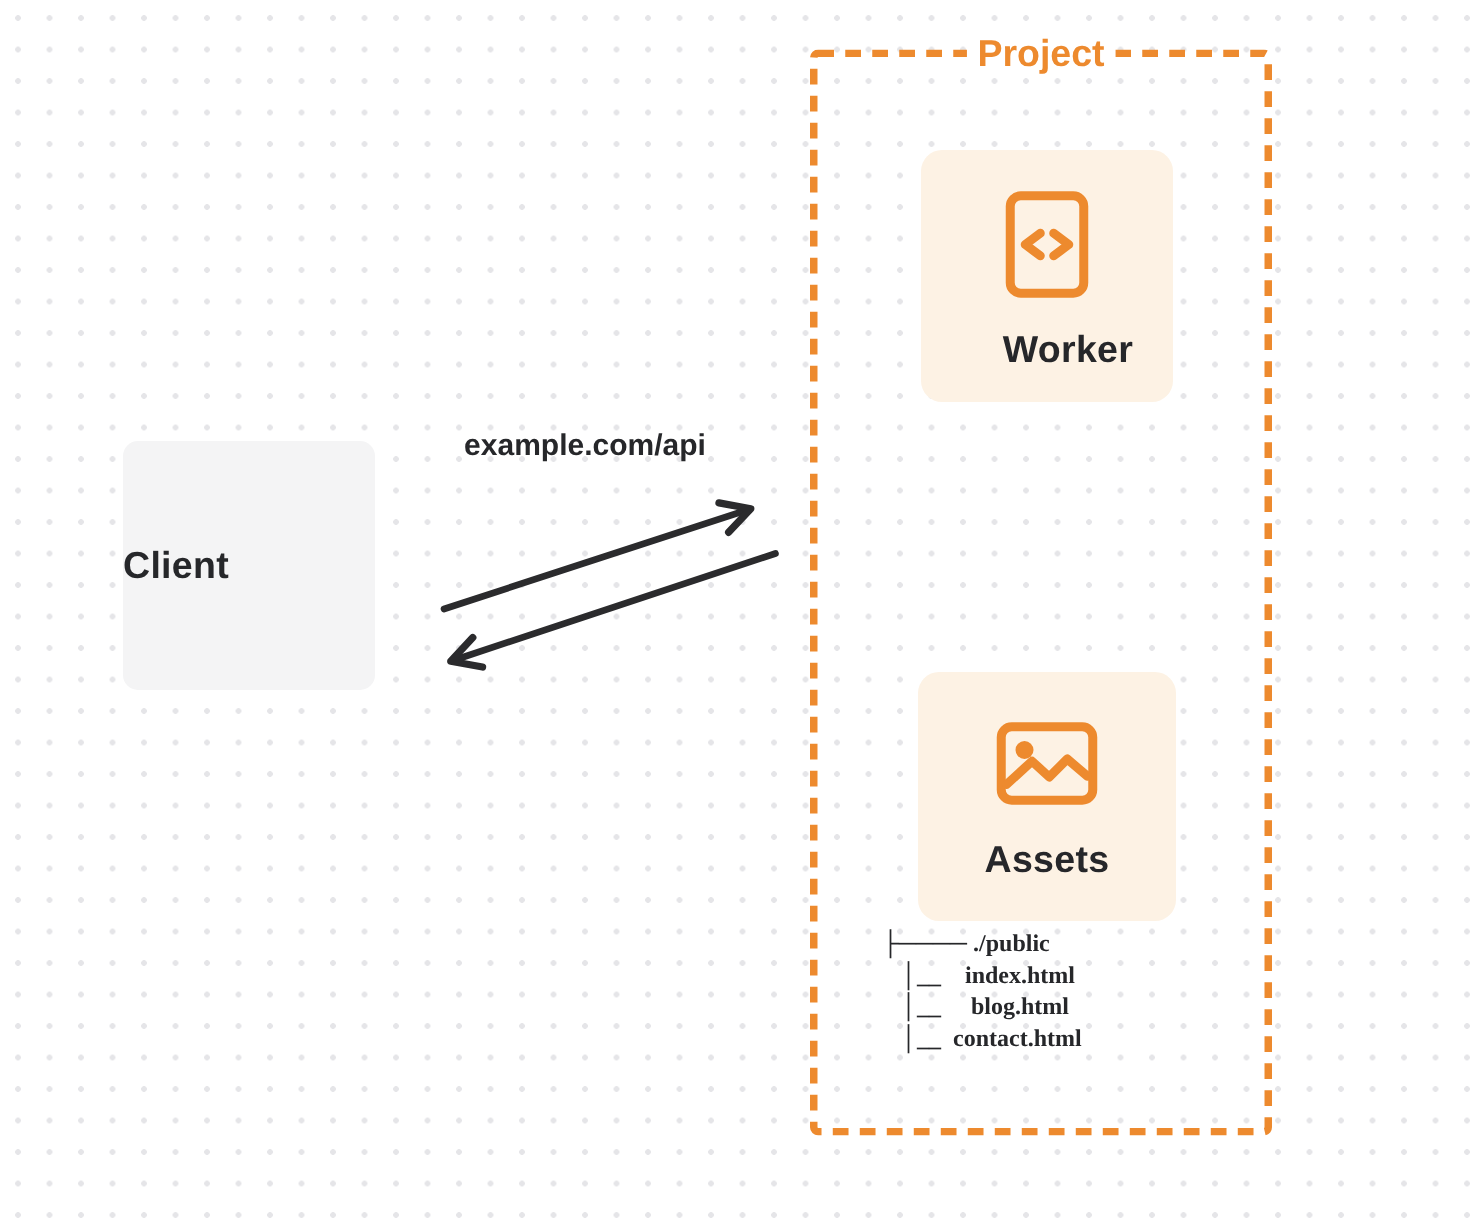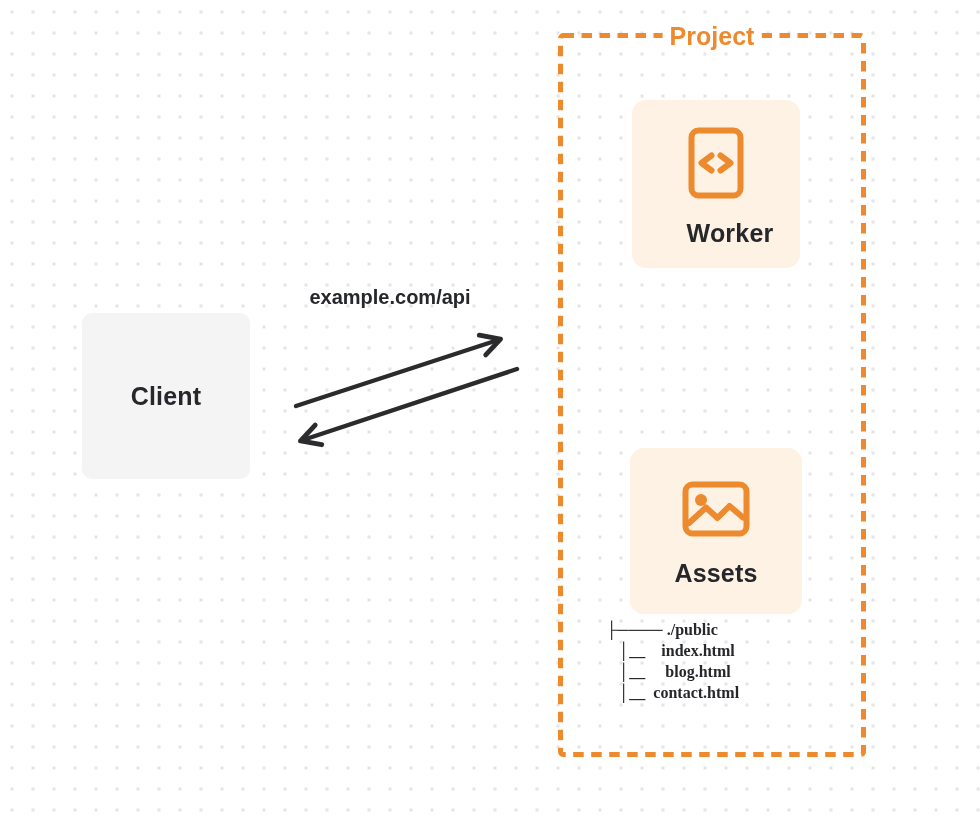--- a/index.html
+++ b/index.html
@@ -22,25 +22,25 @@
     margin:0 auto;
     overflow:hidden;
     background-color:#fff;
     background-image:radial-gradient(circle,var(--dot) 1.8px,transparent 2px);
     background-size:21px 21px;
     background-position:1.5px 1.5px;
   }
 
   
   .client-node{
-    position:absolute;left:82px;top:313px;
+    position:absolute;left:82px;top:294px;
     width:168px;height:166px;
     background:var(--gray);
     border-radius:10px;
-    display:flex;align-items:center;justify-content:center;
+    display:flex;align-items:center;justify-content:flex-start;
   }
   .node-label{
     font-size:25px;font-weight:700;color:var(--ink);letter-spacing:.2px;
   }
 
   
   .request-url{
     position:absolute;left:290px;top:286px;width:200px;
     text-align:center;
     font-size:20px;font-weight:700;color:var(--ink);
@@ -52,21 +52,21 @@
     color:var(--arrow);
     pointer-events:none;
   }
   .arrow-line{
     fill:none;stroke:currentColor;stroke-width:4.4;
     stroke-linecap:round;stroke-linejoin:round;
   }
 
   
   .project{
-    position:absolute;left:558px;top:33px;
+    position:absolute;left:540px;top:33px;
     width:308px;height:724px;
   }
   .project-border{position:absolute;inset:0;width:100%;height:100%;}
   .project-border rect{
     fill:none;stroke:var(--accent);stroke-width:5;
     stroke-dasharray:10.5 7.5;
   }
   .project-title{
     position:absolute;top:-12px;left:50%;transform:translateX(-50%);
     background:#fff;

